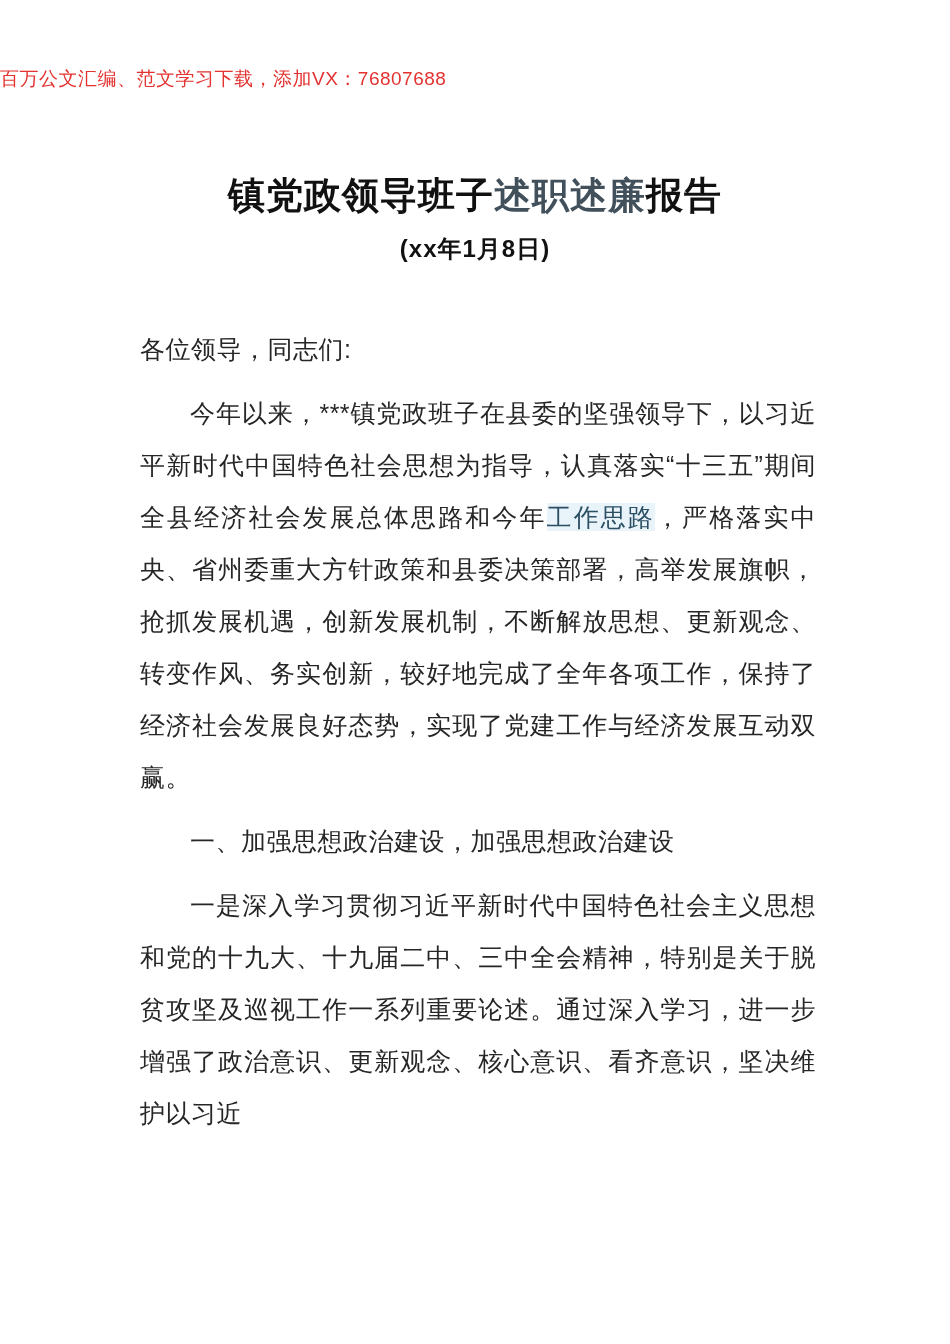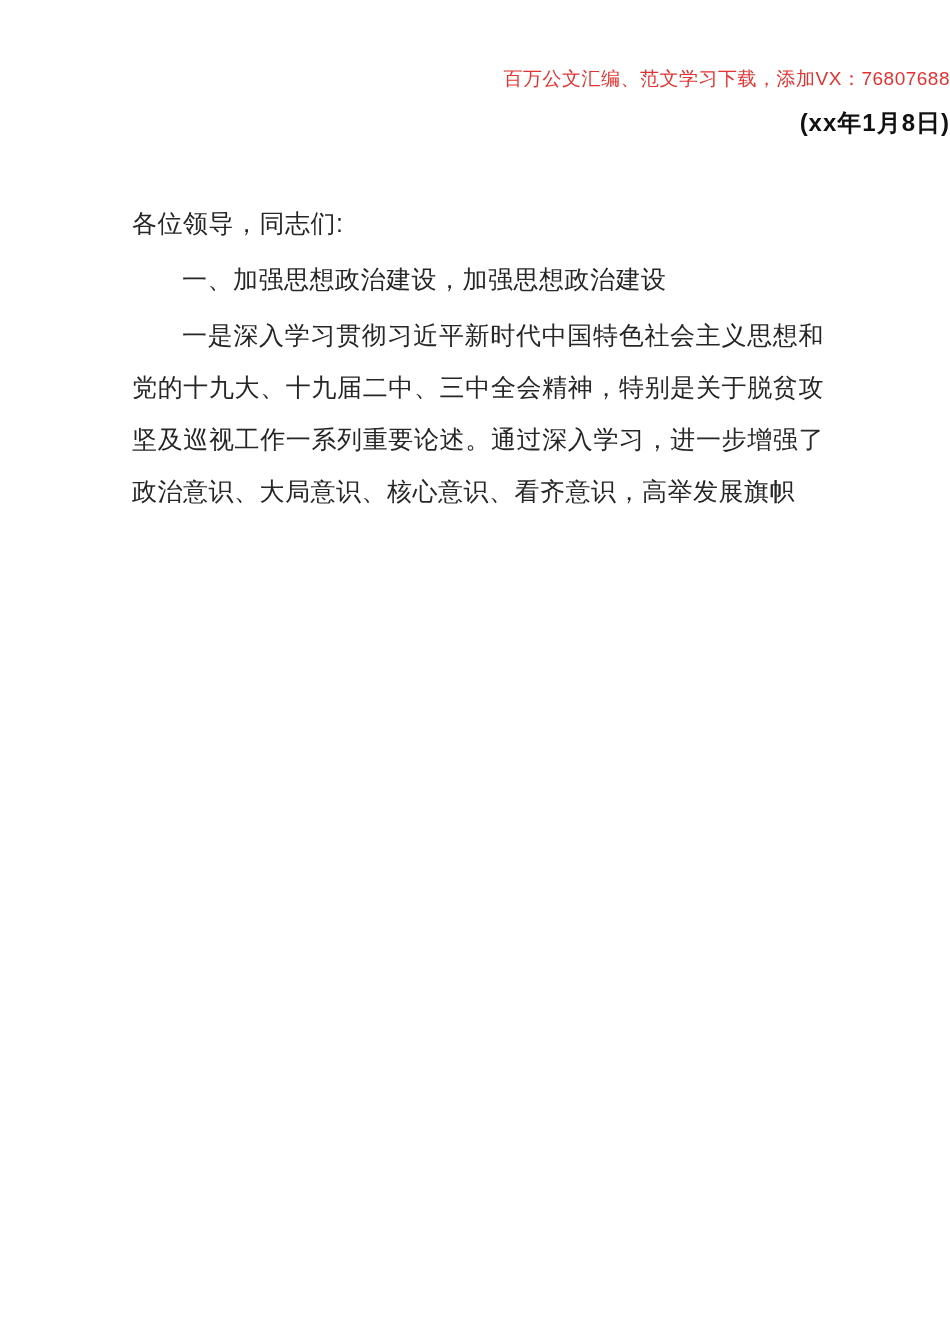--- a/index.html
+++ b/index.html
@@ -12,56 +12,56 @@
     width: 950px;
     height: 1344px;
     margin: 0 auto;
     background: #ffffff;
     overflow: hidden;
     box-sizing: border-box;
     font-family: "Liberation Sans", "DejaVu Sans", sans-serif;
   }
   .promo {
     padding-top: 66px;
-    text-align: right;
+    text-align: left;
     font-size: 19px;
     font-weight: normal;
     color: var(--promo-color, #e33230);
     letter-spacing: 0.5px;
   }
   .title {
     margin: 82px 0 0 0;
     text-align: center;
     font-size: 37px;
     font-weight: bold;
     color: #111111;
     letter-spacing: 1px;
     line-height: 1.2;
   }
   .title-kw {
     color: var(--title-kw-color, #41505b);
   }
   .subtitle {
     margin-top: 15px;
-    text-align: right;
+    text-align: center;
     font-size: 24px;
     font-weight: bold;
     color: #111111;
     letter-spacing: 1px;
   }
   .content {
     margin: 58px 122px 0 128px;
     font-size: 25px;
     line-height: 52px;
     color: #262626;
     text-align: justify;
     letter-spacing: 0.5px;
   }
   .content p {
-    margin: 4px;
+    margin: 12px;
     padding: 0;
   }
   .indent {
     text-indent: 2em;
   }
   .kw {
     color: var(--kw-color, #2b4f63);
     background: var(--kw-bg, #e9f3fa);
     text-decoration: none;
     cursor: pointer;
@@ -70,24 +70,26 @@
     font-weight: normal;
   }
 </style>
 </head>
 <body>
 
 <div class="page">
 
   <div class="promo">百万公文汇编、范文学习下载，添加VX：76807688</div>
 
+  <h1 class="title"><span>镇党政领导班子</span><span class="title-kw">述职述廉</span><span>报告</span></h1>
 
   <div class="subtitle">(xx年1月8日)</div>
 
   <div class="content">
     <p>各位领导，同志们:</p>
     <div id="paragraphs">
+        <p class="indent"><span>今年以来，***镇党政班子在县委的坚强领导下，以习近平新时代中国特色社会思想为指导，认真落实“十三五”期间全县经济社会发展总体思路和今年</span><span class="kw">工作思路</span><span>，严格落实中央、省州委重大方针政策和县委决策部署，高举发展旗帜，抢抓发展机遇，创新发展机制，不断解放思想、更新观念、转变作风、务实创新，较好地完成了全年各项工作，保持了经济社会发展良好态势，实现了党建工作与经济发展互动双赢。</span></p>
         <p class="indent"><span>一、加强思想政治建设，加强思想政治建设</span></p>
-        <p class="indent"><span class="b">一是</span><span>深入学习贯彻习近平新时代中国特色社会主义思想和党的十九大、十九届二中、三中全会精神，特别是关于脱贫攻坚及巡视工作一系列重要论述。通过深入学习，进一步增强了政治意识、大局意识、核心意识、看齐意识，高举发展旗帜</span></p>
+        <p class="indent"><span class="b">一是</span><span>深入学习贯彻习近平新时代中国特色社会主义思想和党的十九大、十九届二中、三中全会精神，特别是关于脱贫攻坚及巡视工作一系列重要论述。通过深入学习，进一步增强了政治意识、更新观念、核心意识、看齐意识，坚决维护以习近</span></p>
       </div>
   </div>
 
 </div>
 
 </body></html>

